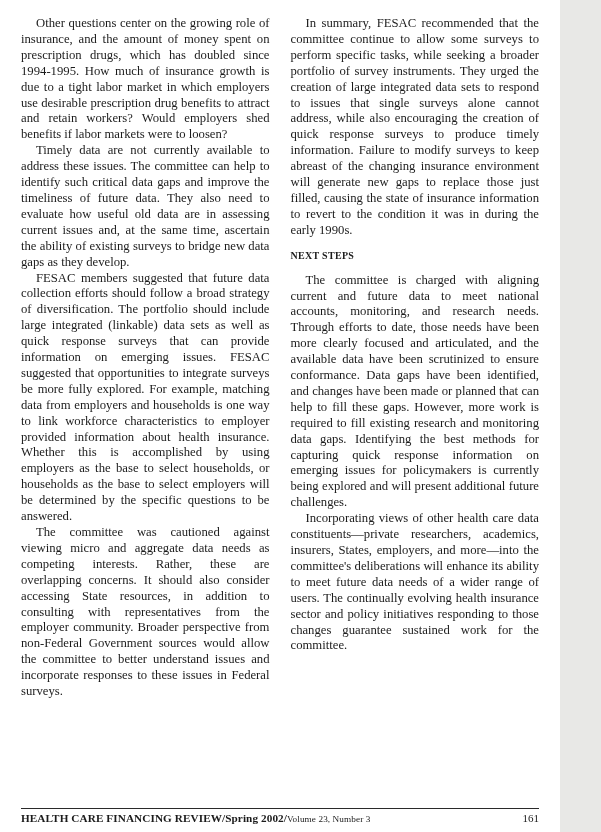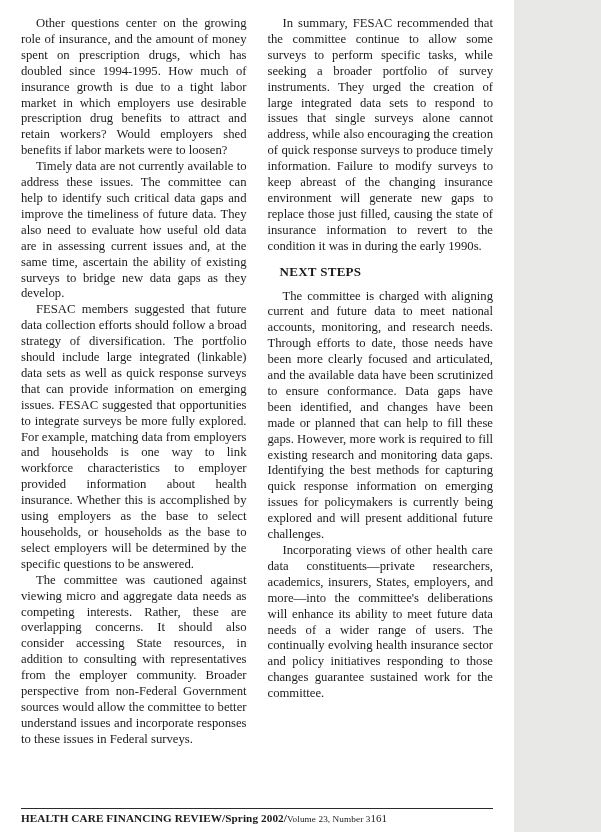--- a/index.html
+++ b/index.html
@@ -1,20 +1,20 @@
 <!DOCTYPE html>
 <html><head>
 <meta charset="utf-8">
 <style>
   * { box-sizing: border-box; }
   html, body { margin: 0; padding: 0; background: #e8e8e6; }
   body { font-family: "Liberation Serif", "DejaVu Serif", serif; }
 
   .page {
-    width: 514px;
+    width: 560px;
     height: 832px;
     background: #ffffff;
     color: #1b1b1b;
     padding: 16px 21px 8px 21px;
     display: flex;
     flex-direction: column;
     margin: 0;
   }
 
   .columns {
@@ -31,37 +31,37 @@
     text-align: justify;
   }
 
   .col p {
     margin: 0;
     text-indent: 15px;
   }
 
   .section-heading {
     font-weight: bold;
-    font-size: 13px;
+    font-size: 10px;
     line-height: 15.9px;
     text-align: left;
     text-indent: 0;
-    margin: 9px 0 9px 12px;
+    margin: 9px 0 9px 0;
     letter-spacing: 0.3px;
   }
 
   .footer-rule {
     border: 0;
     border-top: 1.3px solid #2a2a2a;
     margin: 5px 0 3px 0;
   }
 
   .footer {
     display: flex;
-    justify-content: flex-start;
+    justify-content: space-between;
     align-items: baseline;
   }
 
   .footer-left {
     font-size: 11.2px;
     font-weight: bold;
     letter-spacing: 0.1px;
     white-space: nowrap;
   }
 

